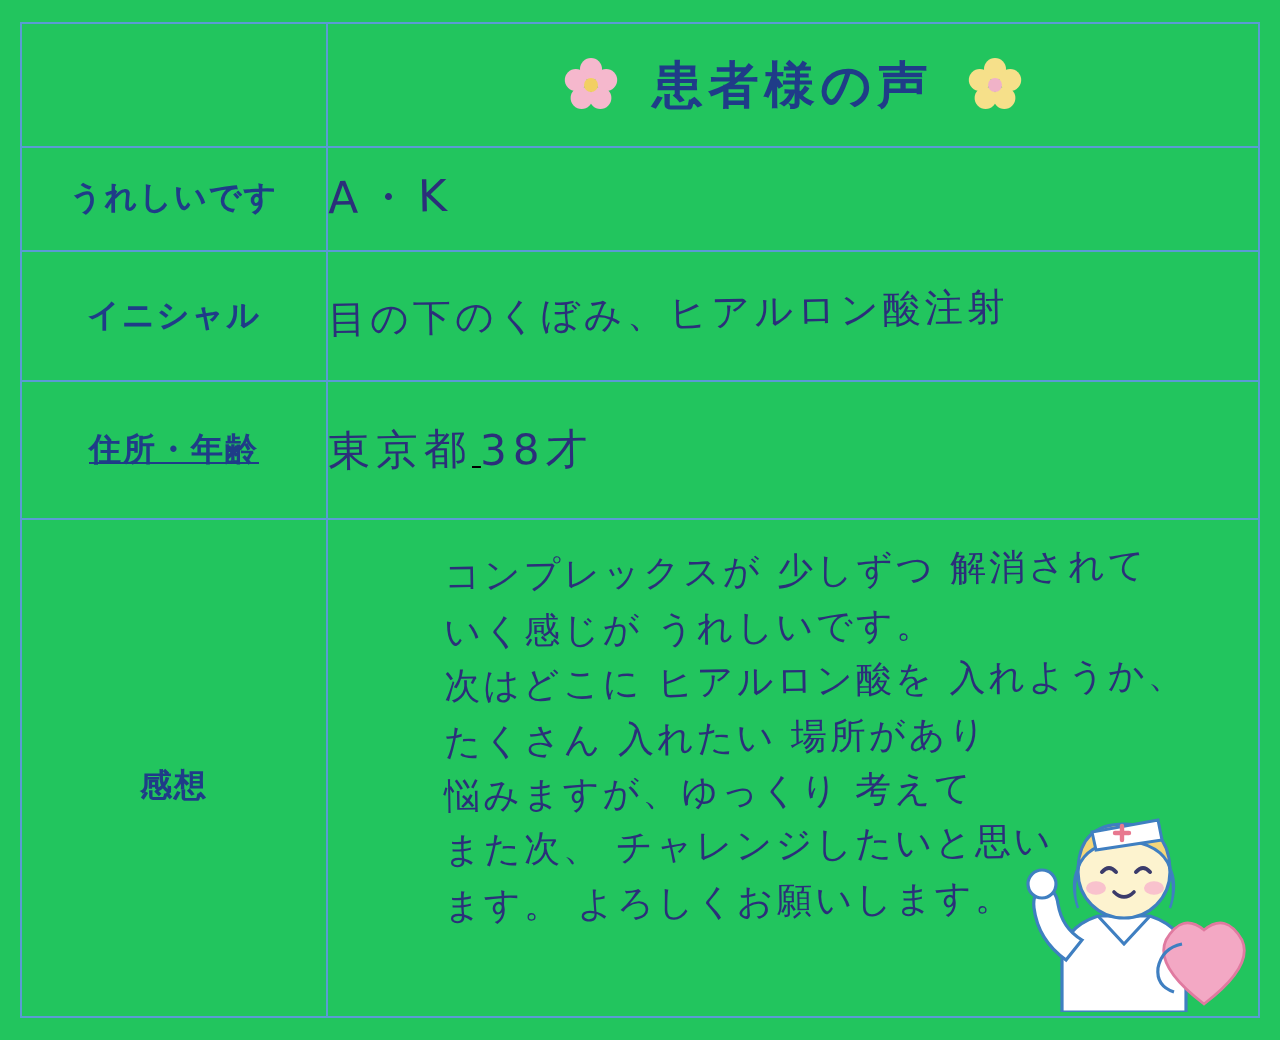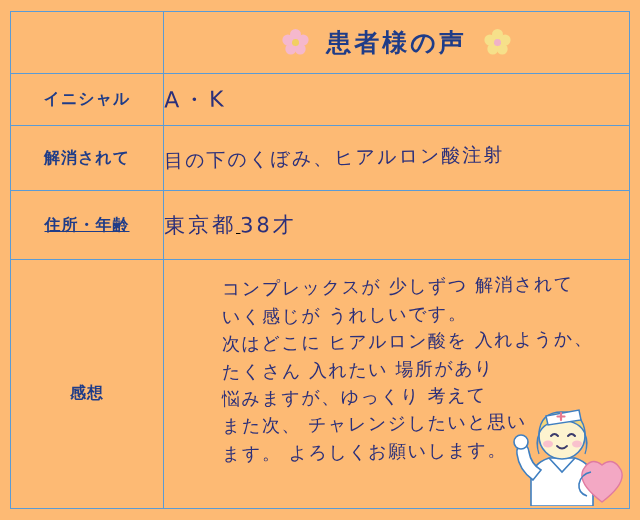--- a/index.html
+++ b/index.html
@@ -11,21 +11,21 @@
     width: 640px;
     height: 520px;
     font-family: "Liberation Sans", sans-serif;
     overflow: hidden;
   }
 
   #sheet {
     position: relative;
     width: 640px;
     height: 520px;
-    background: #fdba74;
+    background: #22c55e;
     box-sizing: border-box;
   }
 
   table.voice-table {
     position: absolute;
     left: 10px;
     top: 11px;
     width: 620px;
     height: 498px;
     border-collapse: collapse;
@@ -183,28 +183,28 @@
                 <span class="petal p3"></span>
               <span class="petal p4"></span>
                 <span class="petal p5"></span>
                 <span class="center"></span>
             </span>
           </div>
         </td>
       </tr>
 
       <tr class="row-initial">
-        <td class="label-cell">イニシャル</td>
+        <td class="label-cell">うれしいです</td>
         <td class="value-cell">
           <span class="hand initial-val">A・K</span>
         </td>
       </tr>
 
       <tr class="row-treatment">
-        <td class="label-cell">解消されて</td>
+        <td class="label-cell">イニシャル</td>
         <td class="value-cell">
           <span class="hand treatment-val">目の下のくぼみ、ヒアルロン酸注射</span>
         </td>
       </tr>
 
       <tr class="row-address">
         <td class="label-cell">住所・年齢</td>
         <td class="value-cell">
           <span class="hand address-val">東京都</span>
           <span class="hand address-val age">38才</span>

